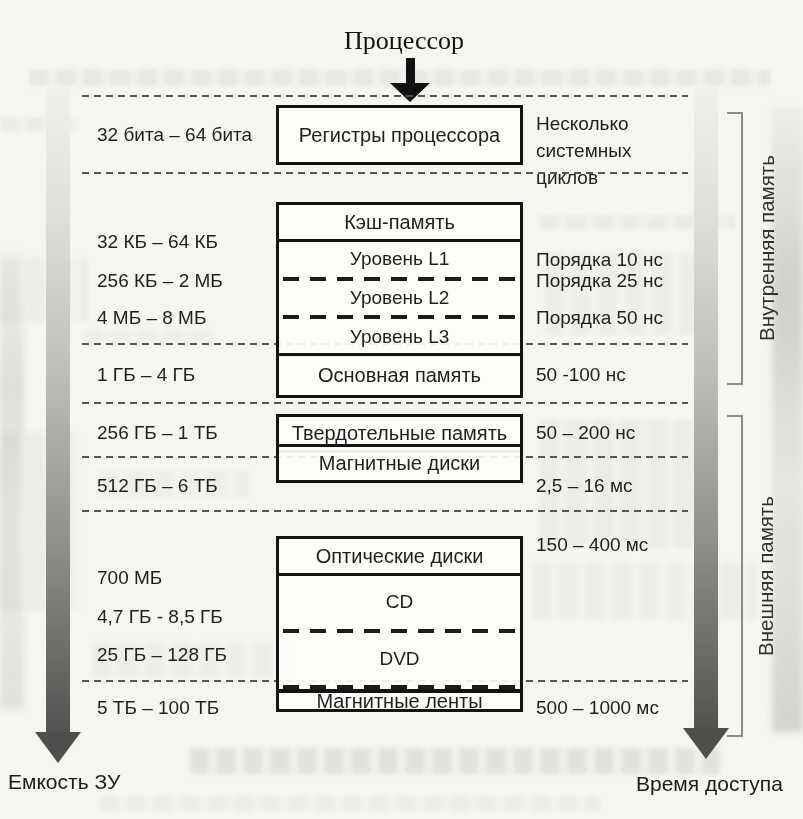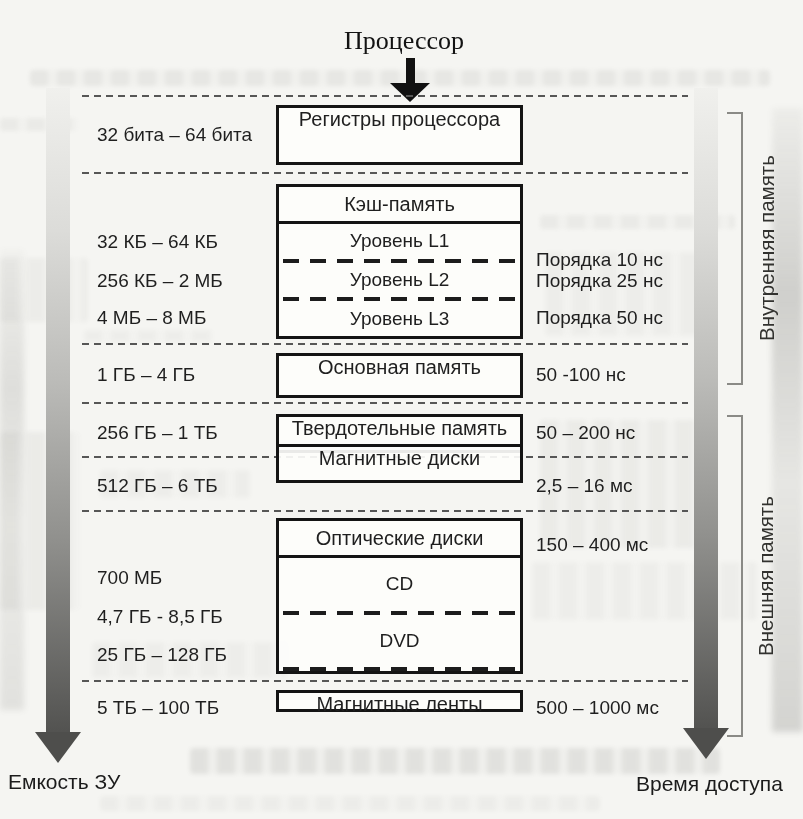--- a/index.html
+++ b/index.html
@@ -29,24 +29,24 @@
   .dash{
     position:absolute;left:82px;width:606px;height:2px;
     background:repeating-linear-gradient(90deg,#565656 0 7px,transparent 7px 12px);
   }
   
   .box{
     position:absolute;left:276px;width:247px;
     border:3px solid #141414;
     background:rgba(253,253,251,0.92);
     box-sizing:border-box;
-    display:flex;align-items:flex-start;justify-content:center;
+    display:flex;align-items:center;justify-content:center;
     font-size:20px;
   }
-  .stack{flex-direction:column;align-items:stretch;justify-content:flex-start;padding:0;}
+  .stack{flex-direction:column;align-items:stretch;justify-content:flex-start;padding:0;margin-top:18px;}
   .stack .hdr{
     height:34px;flex:0 0 34px;
     border-bottom:3px solid #141414;
     display:flex;align-items:center;justify-content:center;
     font-size:20px;
   }
   .stack .row{
     flex:1 1 auto;
     display:flex;align-items:center;justify-content:center;
     font-size:19px;
@@ -136,20 +136,21 @@
   <div class="shaft" style="left:46px;top:88px;height:646px"></div>
   <div class="head" style="left:35px;top:732px"></div>
 
   <div class="shaft" style="left:694px;top:88px;height:642px"></div>
   <div class="head" style="left:683px;top:728px"></div>
 
   <div class="cap" style="top:123px">32 бита – 64 бита</div>
   <div class="box" style="top:105px;height:60px">
     <span>Регистры процессора</span>
   </div>
+  <div class="time multi" style="top:110px">Несколько системных циклов</div>
 
   <div class="box stack" style="top:184px;height:155px">
     <div class="hdr">Кэш-память</div>
     <div class="row">Уровень L1</div>
     <div class="dsep"></div>
     <div class="row">Уровень L2</div>
     <div class="dsep"></div>
     <div class="row">Уровень L3</div>
   </div>
   <div class="cap" style="top:230px">32 КБ – 64 КБ</div>

